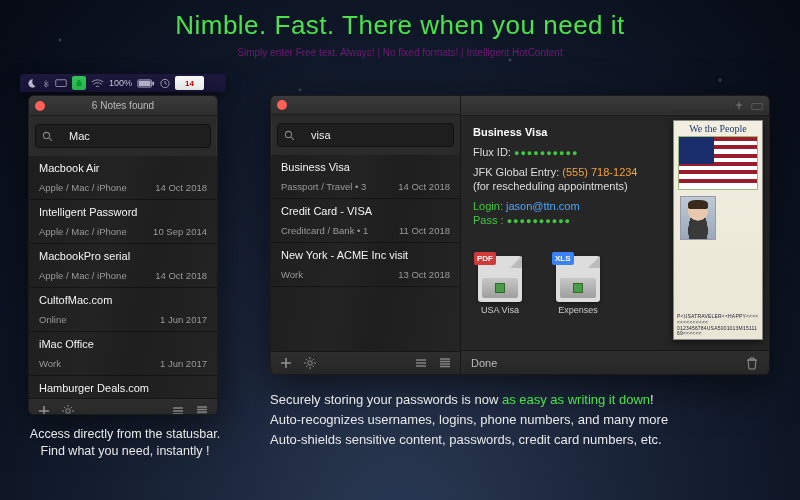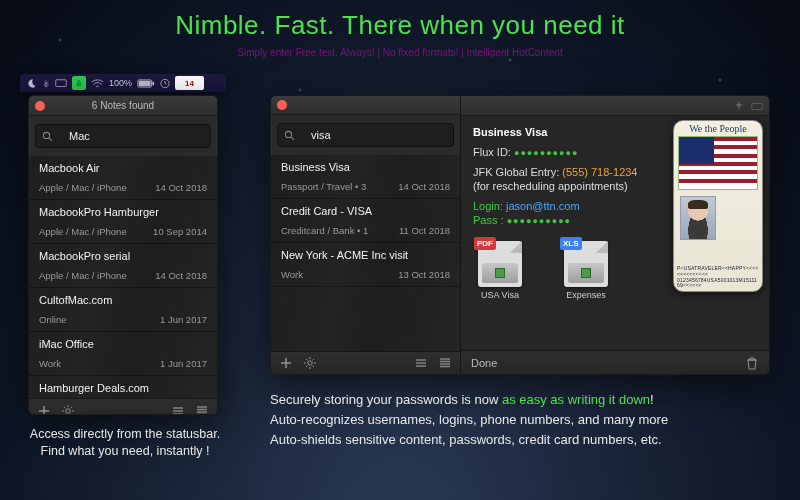--- a/index.html
+++ b/index.html
@@ -58,38 +58,38 @@
   #winB .leftcol .list{ height:calc(100% - 20px - 32px - 24px); }
   #winB .rightcol{ flex:1; display:flex; flex-direction:column; }
   #winB .detail{
     flex:1; padding:10px 12px; font-family:"Menlo","Consolas",monospace; font-size:11px; color:#ddd;
     background:#262626; position:relative;
   }
   #winB .detail .dtitle{ color:#fff; font-weight:bold; margin-bottom:8px; }
   #winB .detail .line{ margin:2px 0; }
   .grn{ color:#3fc93f; } .org{ color:#f2a23c; } .blu{ color:#4aa6ff; }
   .dots::after{ content:"●●●●●●●●●●"; letter-spacing:1px; color:#3fc93f; font-size:9px; }
-  .files{ display:flex; gap:32px; margin-top:15px; }
+  .files{ display:flex; gap:24px; margin-top:30px; }
   .file{ width:54px; text-align:center; }
   .file .ico{
     width:44px;height:46px; margin:0 auto 3px; background:#ddd; border-radius:3px; position:relative;
     box-shadow:0 1px 3px rgba(0,0,0,.5);
   }
   .file .ico::before{content:"";position:absolute;top:0;right:0;width:12px;height:12px;background:linear-gradient(135deg,transparent 49%,#bbb 51%);}
   .file .chip{ position:absolute; left:4px; right:4px; bottom:4px; height:20px; background:linear-gradient(#c7c7c7,#9e9e9e); border-radius:2px; display:flex; align-items:center; justify-content:center; }
   .file .chip .die{width:10px;height:10px;background:#4a9b4a;border:1px solid #2c6b2c;}
   .file .badge{ position:absolute; top:-4px; left:-4px; font-size:8px; color:#fff; padding:2px 3px; border-radius:2px; font-weight:bold; }
   .file .lbl{ font-size:9px; color:#ccc; font-family:-apple-system,Arial,sans-serif;}
   .detail-bar{ height:24px; background:linear-gradient(#2e2e2e,#262626); border-top:1px solid #161616; display:flex; align-items:center; padding:0 10px; color:#bbb; font-size:11px; }
   .detail-bar .sp{flex:1}
 
   
   .passport{
-    position:absolute; right:6px; top:4px; width:90px; height:172px;
-    background:linear-gradient(#f2efe0,#e9e6d6); border:1px solid #888; border-radius:10px;
+    position:absolute; right:6px; top:4px; width:90px; height:220px;
+    background:linear-gradient(#f2efe0,#e9e6d6); border:1px solid #888; border-radius:0;
     box-shadow:0 2px 8px rgba(0,0,0,.6); overflow:hidden; font-size:6px; color:#334;
   }
   .passport .hdr{ font-family:"Brush Script MT","Apple Chancery",cursive; color:#223a6b; font-size:10px; text-align:center; padding-top:2px; white-space:nowrap;}
   .passport .flag{ height:54px; margin:2px 4px; background:
      linear-gradient(#9b1c2c 0 8%, #fff 8% 16%, #9b1c2c 16% 24%, #fff 24% 32%, #9b1c2c 32% 40%, #fff 40% 48%, #9b1c2c 48% 56%, #fff 56% 64%, #9b1c2c 64% 72%, #fff 72% 80%, #9b1c2c 80% 88%, #fff 88% 100%);
      position:relative; border:1px solid #9b7;}
   .passport .flag::before{content:"";position:absolute;top:0;left:0;width:45%;height:52%;background:#1a2e6e;}
   .passport .photo{ width:36px;height:44px; margin:4px 0 0 6px; float:left; border:1px solid #99a;
     background:
       radial-gradient(circle at 50% 32%, #e8c9b0 0 30%, transparent 31%),
@@ -176,21 +176,21 @@
     </div>
     <div class="list" id="listA">
         <div class="row">
           <div class="t">Macbook Air</div>
           <div class="m">
             <span>Apple / Mac / iPhone</span>
             <span>14 Oct 2018</span>
           </div>
         </div>
         <div class="row">
-          <div class="t">MacbookPro Hamburger</div>
+          <div class="t">Intelligent Password</div>
           <div class="m">
             <span>Apple / Mac / iPhone</span>
             <span>10 Sep 2014</span>
           </div>
         </div>
         <div class="row">
           <div class="t">MacbookPro serial</div>
           <div class="m">
             <span>Apple / Mac / iPhone</span>
             <span>14 Oct 2018</span>

